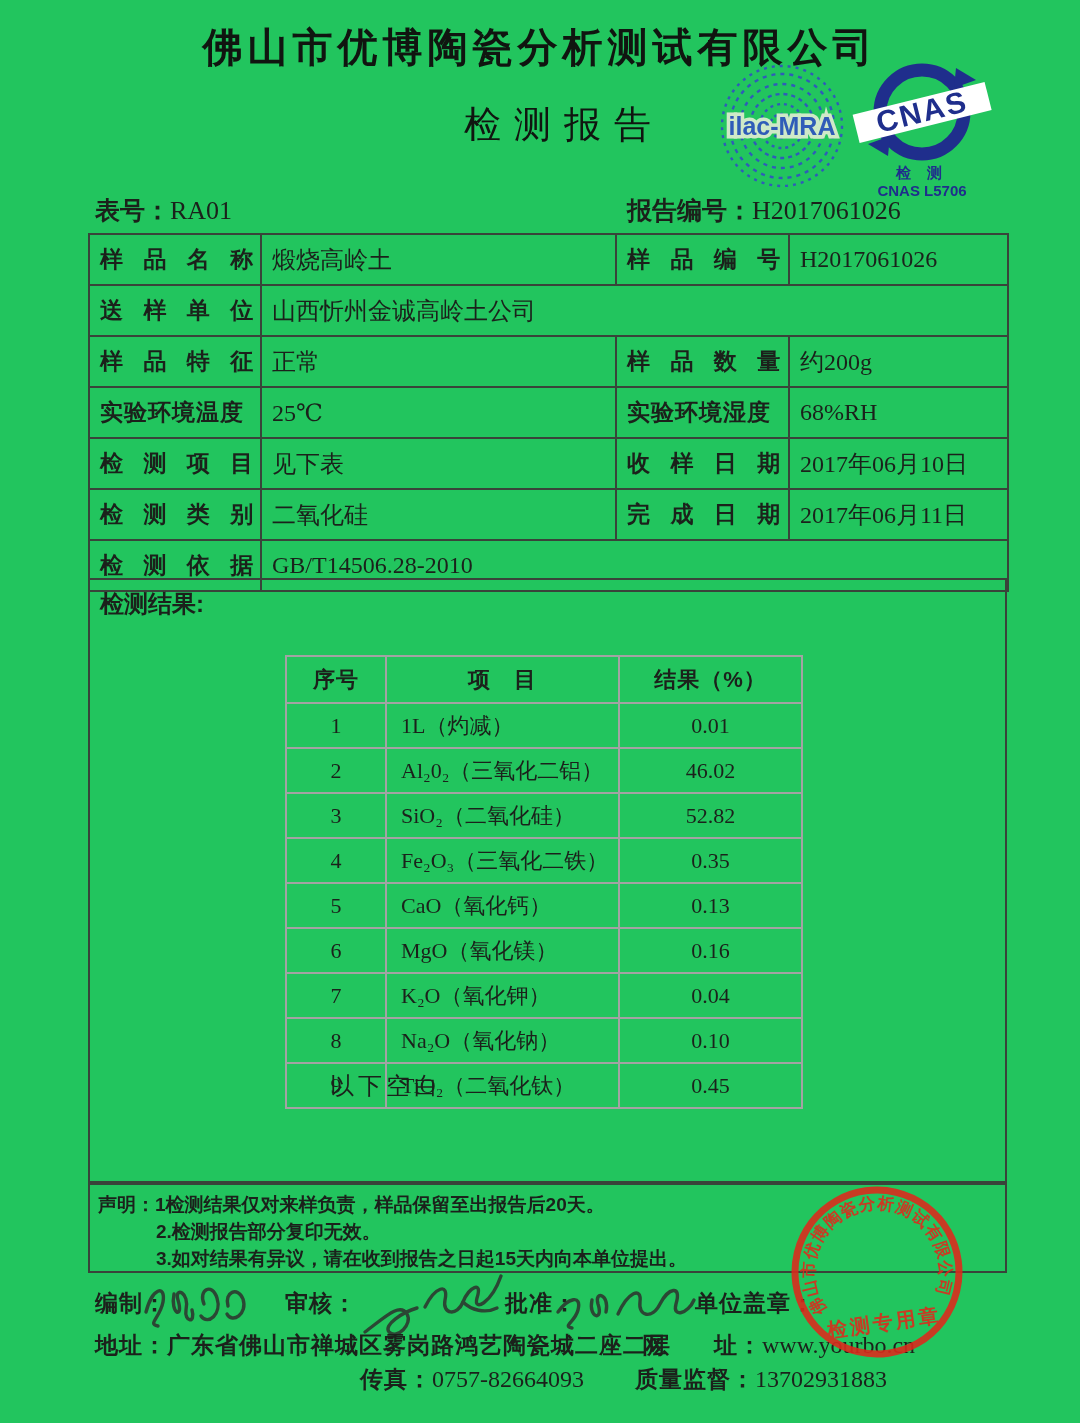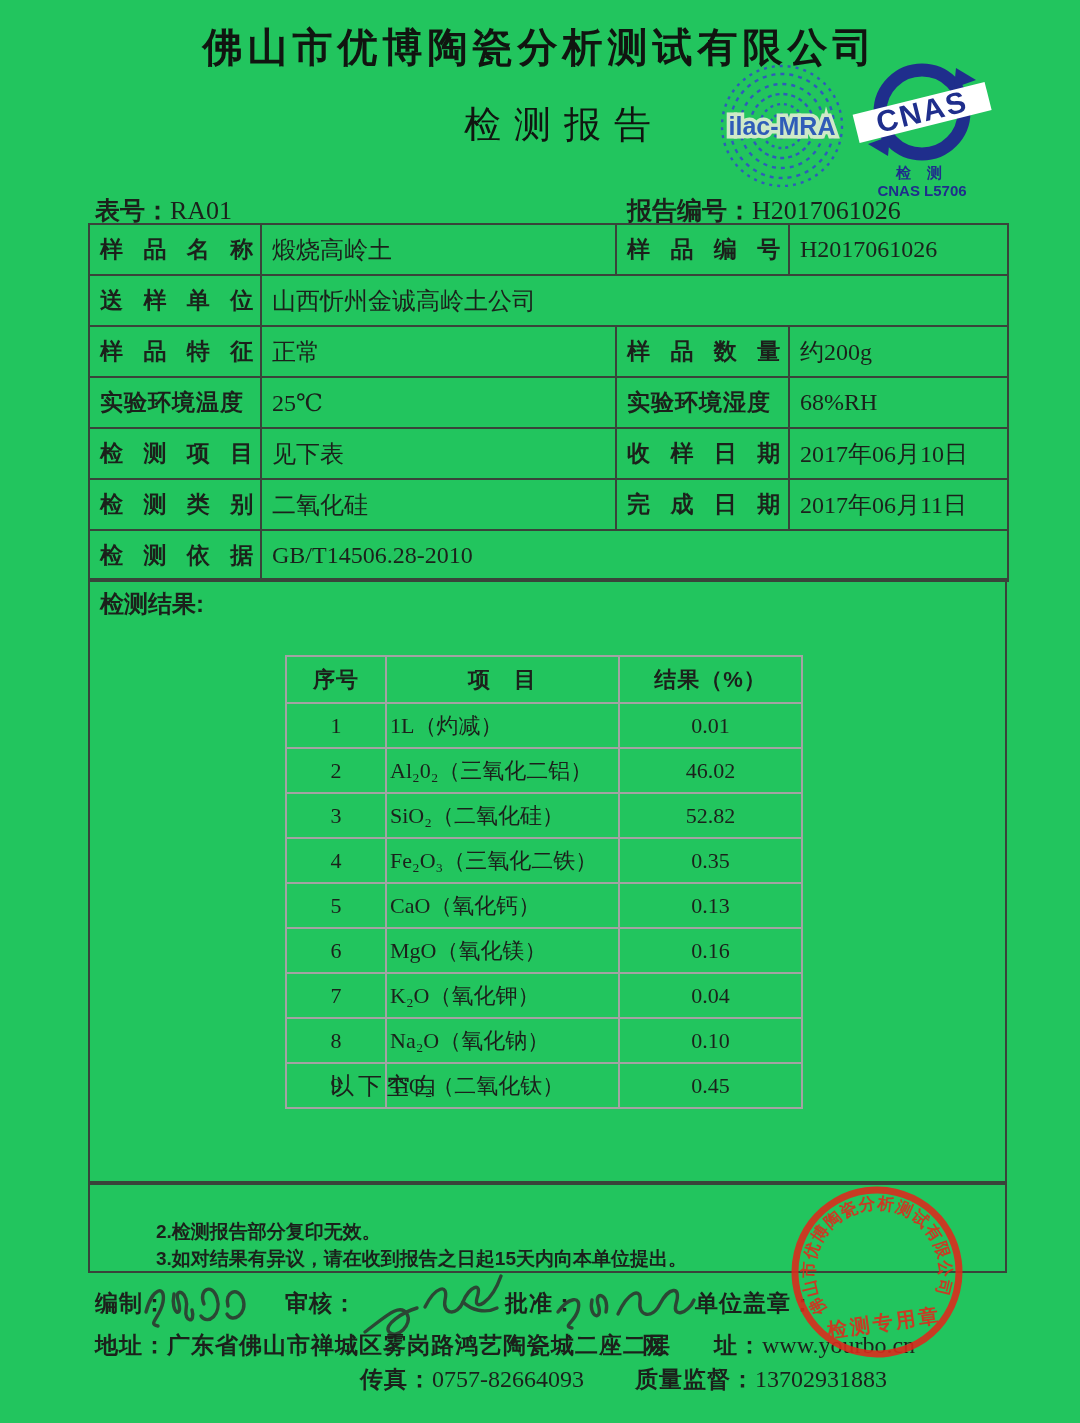--- a/index.html
+++ b/index.html
@@ -28,21 +28,21 @@
 
   
   .meta-line{position:absolute; top:194px; left:0; width:1080px; height:34px; font-size:25px;}
   .meta-label{font-weight:bold;text-align:center;}
   .meta-left{position:absolute; left:95px; top:0;}
   .meta-right{position:absolute; left:627px; top:0;}
   .meta-line .serif{font-size:26px;}
 
   
   table.info{
-    position:absolute; left:88px; top:223px;
+    position:absolute; left:88px; top:233px;
     border-collapse:collapse; table-layout:fixed; width:919px;padding-left:16px;
   }
   table.info td{
     border:2px solid #39443a; height:49px; overflow:hidden;
     padding:0 0 0 10px; white-space:nowrap;
   }
   td.lb{font-weight:bold; font-size:23px; word-spacing:12px; letter-spacing:1px;}
   td.vl{font-family:"Liberation Serif","DejaVu Serif","DejaVu Sans",serif; font-size:24px; padding-left:14px;}
 
   
@@ -54,21 +54,21 @@
   table.res{
     position:absolute; left:195px; top:75px;
     border-collapse:collapse; table-layout:fixed; width:516px;
   }
   table.res td,table.res th{
     border:2px solid #a3a3a3; overflow:hidden; white-space:nowrap;
   }
   table.res th{height:43px; font-size:22px; font-weight:bold; text-align:center; letter-spacing:1px;}
   table.res td{height:41px; font-family:"Liberation Serif","DejaVu Serif","DejaVu Sans",serif; font-size:22px;}
   td.cno,td.cres{text-align:center;}
-  td.citem{padding-left:3px; text-align:left;}
+  td.citem{padding-left:14px; text-align:left;}
   .blank-note{position:absolute; left:240px; top:490px; font-size:24px; font-weight:normal; letter-spacing:4px;}
 
   
   .decl-box{
     position:absolute; left:88px; top:1183px; width:915px; height:86px;
     border:2px solid #39443a; font-size:19px; font-weight:bold;
   }
   .decl-line1{position:absolute; left:8px; top:7px;}
   .decl-line2{position:absolute; left:66px; top:34px;}
   .decl-line3{position:absolute; left:66px; top:61px;}
@@ -232,20 +232,21 @@
         <td class="cno">9</td>
         <td class="citem">TiO₂（二氧化钛）</td>
         <td class="cres">0.45</td>
       </tr>
     </tbody>
       </table>
     <div class="blank-note">以下空白</div>
   </div>
 
   <div class="decl-box">
+    <div class="decl-line1">声明：1检测结果仅对来样负责，样品保留至出报告后20天。</div>
     <div class="decl-line2">2.检测报告部分复印无效。</div>
     <div class="decl-line3">3.如对结果有异议，请在收到报告之日起15天内向本单位提出。</div>
   </div>
 
   <span class="foot sign-row" style="left:95px"><span class="meta-label">编制：</span></span>
   <span class="foot sign-row" style="left:285px"><span class="meta-label">审核：</span></span>
   <span class="foot sign-row" style="left:505px"><span class="meta-label">批准：</span></span>
   <span class="foot sign-row" style="left:695px"><span class="meta-label">单位盖章：</span></span>
 
   <svg class="sig" style="left:138px; top:1272px" width="125" height="62" viewBox="0 0 125 62">

